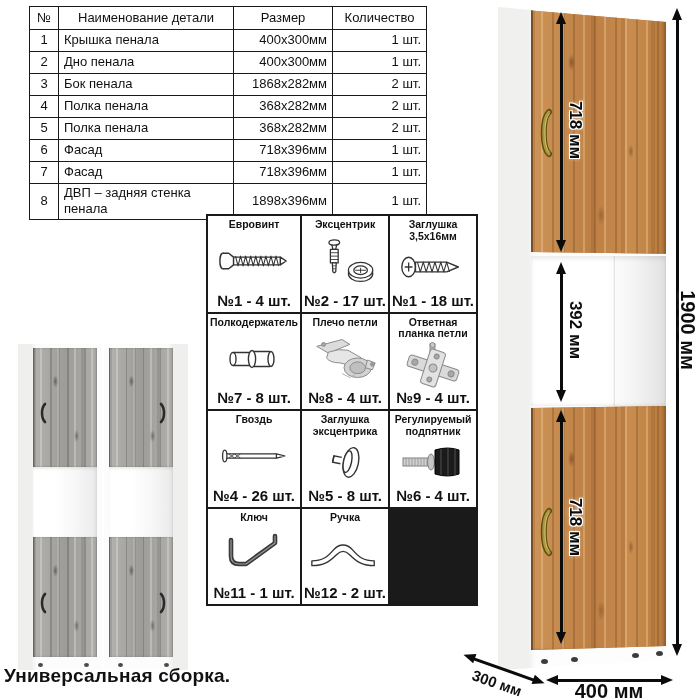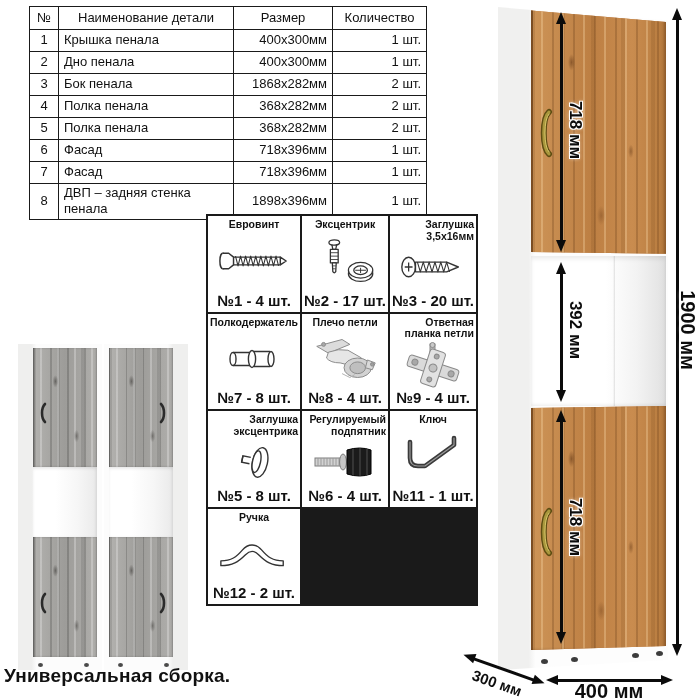--- a/index.html
+++ b/index.html
@@ -16,21 +16,21 @@
   .c-num{text-align:center;}
   .c-name{text-align:left;}
   .c-size,.c-qty{text-align:right;}
 
   
   .hw-grid{position:absolute;left:206px;top:214px;width:272px;height:392px;background:#1a1a1a;
            padding:2px;box-sizing:border-box;display:grid;grid-template-columns:repeat(3,1fr);
            grid-template-rows:repeat(4,1fr);gap:2px;}
   .hw-cell{background:#fff;display:flex;flex-direction:column;align-items:center;
            padding:3px 2px 2px;box-sizing:border-box;}
-  .hw-title{font-weight:bold;font-size:10.5px;line-height:1.12;text-align:right;}
+  .hw-title{font-weight:bold;font-size:10.5px;line-height:1.12;text-align:center;}
   .hw-icon{flex:1;display:flex;align-items:center;justify-content:center;width:100%;min-height:0;}
   .hw-qty{font-weight:bold;font-size:15px;margin-bottom:1px;white-space:nowrap;}
 
   
   .oak{
     background-color:#c2824a;
     background-image:
       radial-gradient(5px 12px at 30% 22%, rgba(92,50,18,.55), transparent 70%),
       radial-gradient(4px 10px at 74% 58%, rgba(92,50,18,.45), transparent 70%),
       radial-gradient(6px 14px at 52% 84%, rgba(104,60,24,.38), transparent 70%),
@@ -216,21 +216,21 @@
       <div class="hw-icon">
         <svg class="icon-svg" width="76" height="40" viewBox="0 0 78 40">
           <g stroke="#333" fill="#fff" stroke-width="1.4" stroke-linejoin="round">
             <ellipse cx="14" cy="20" rx="7" ry="10"></ellipse>
             <path d="M10 20 h8 M14 15.5 v9" stroke-width="1.3" fill="none"></path>
             <path d="M21 15 h32 l12 5 -12 5 h-32 z"></path>
             <path d="M23 15 l3 10 3 -10 3 10 3 -10 3 10 3 -10 3 10 3 -10 3 10 3 -10 3 10" fill="none" stroke-width="1.1"></path>
           </g>
         </svg>
       </div>
-      <div class="hw-qty">№3 - 20 шт.</div>
+      <div class="hw-qty">№1 - 18 шт.</div>
     </div>
 
     <div class="hw-cell">
       <div class="hw-title">Полкодержатель</div>
       <div class="hw-icon">
         <svg class="icon-svg" width="70" height="36" viewBox="0 0 70 36">
           <g stroke="#333" fill="#fff" stroke-width="1.4">
             <ellipse cx="14" cy="18" rx="3" ry="6.5"></ellipse>
             <path d="M14 11.5 h18 M14 24.5 h18" fill="none"></path>
             <ellipse cx="33" cy="18" rx="3.6" ry="8.5"></ellipse>
@@ -276,20 +276,34 @@
               <circle cx="34" cy="26" r="4" fill="#c2c2c2"></circle>
               <circle cx="34" cy="14" r="2.4" fill="#a8a8a8"></circle>
               <circle cx="34" cy="38" r="2.4" fill="#a8a8a8"></circle>
             </g>
           </g>
         </svg>
       </div>
       <div class="hw-qty">№9 - 4 шт.</div>
     </div>
 
+    <div class="hw-cell">
+      <div class="hw-title">Гвоздь</div>
+      <div class="hw-icon">
+        <svg class="icon-svg" width="76" height="24" viewBox="0 0 78 24">
+          <g stroke="#333" fill="#fff" stroke-width="1.3">
+            <ellipse cx="9" cy="12" rx="2.2" ry="6"></ellipse>
+            <path d="M11 9.8 H62 M11 14.2 H62" fill="none"></path>
+            <path d="M62 9.8 L71 12 L62 14.2 z" fill="#fff"></path>
+            <path d="M13 10 l6 4 m-6 0 l6 -4 m0 0 l6 4 m-6 0 l6 -4" stroke-width=".8" fill="none"></path>
+          </g>
+        </svg>
+      </div>
+      <div class="hw-qty">№4 - 26 шт.</div>
+    </div>
 
     <div class="hw-cell">
       <div class="hw-title">Заглушка эксцентрика</div>
       <div class="hw-icon">
         <svg class="icon-svg" width="64" height="46" viewBox="0 0 64 46">
           <g stroke="#333" fill="#fff" stroke-width="1.4" transform="rotate(12 36 23)">
             <ellipse cx="38" cy="23" rx="7.5" ry="15"></ellipse>
             <ellipse cx="34.5" cy="23" rx="4" ry="11"></ellipse>
             <path d="M28 20 h-8 v6.5 h8" fill="none"></path>
             <path d="M20 20 v6.5" fill="none"></path>

